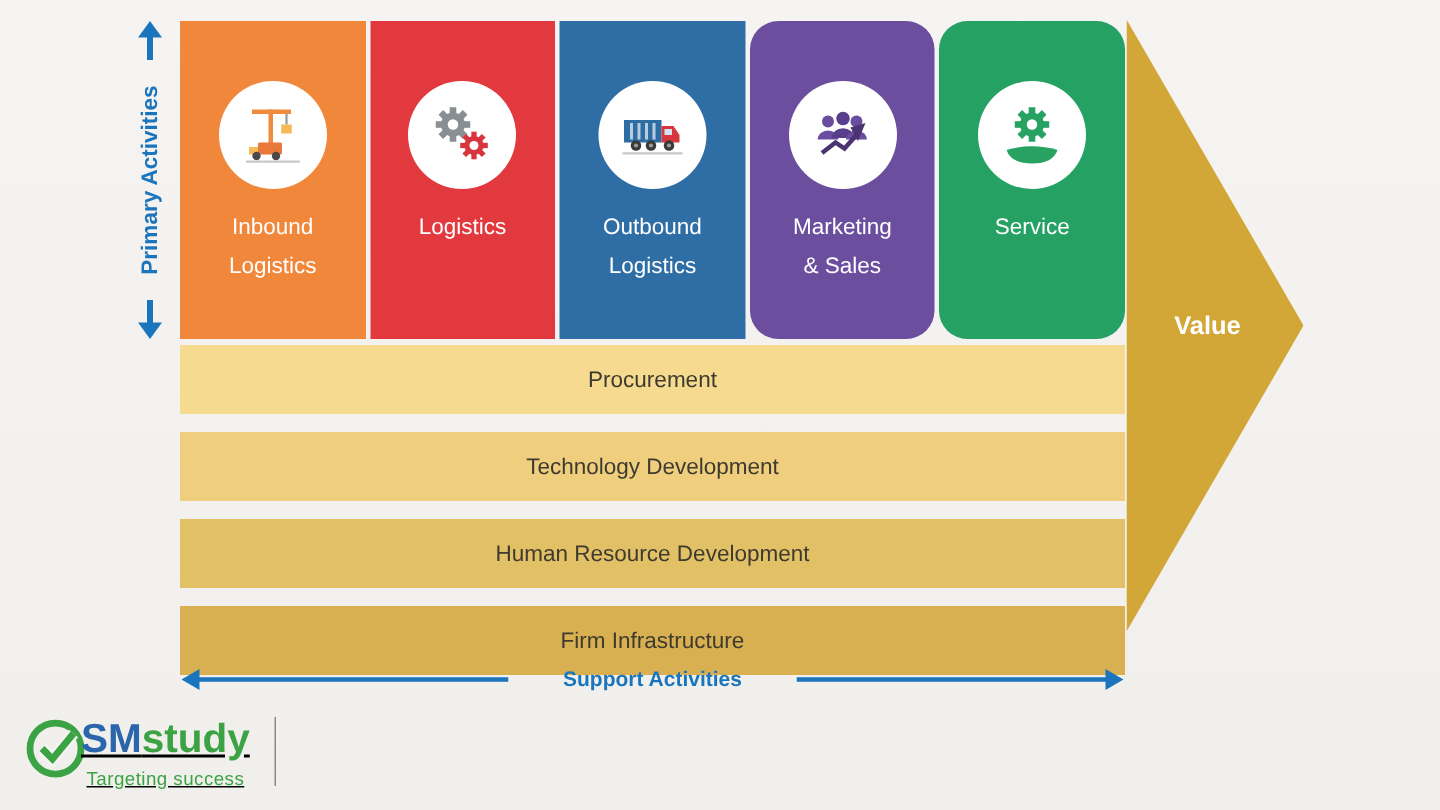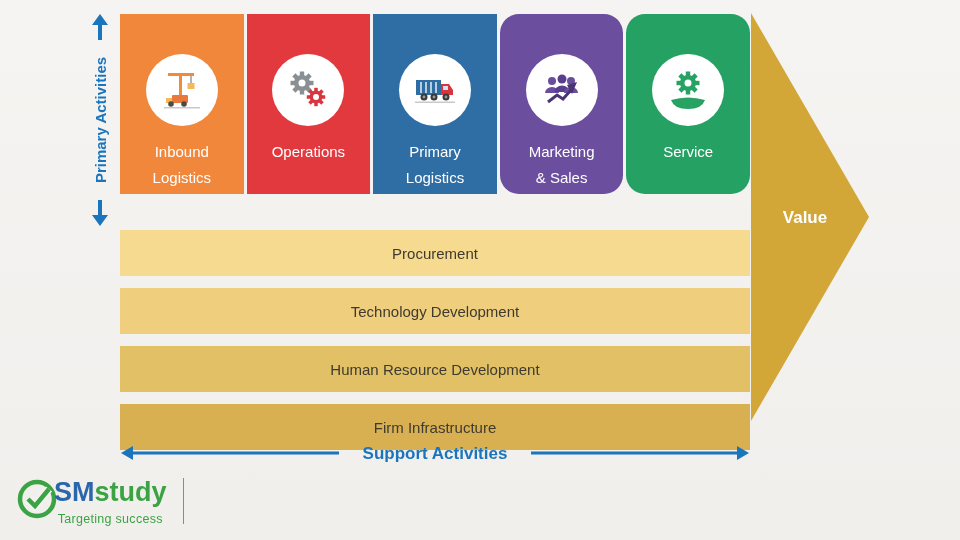--- a/index.html
+++ b/index.html
@@ -2,41 +2,41 @@
 <html><head>
 <meta charset="utf-8">
 <style>
   html,body{margin:0;padding:0;}
   .stage{
     position:relative;width:960px;height:540px;overflow:hidden;
     background:linear-gradient(180deg,#F5F4F2 0%,#F0EFEC 100%);
     font-family:"Liberation Sans", sans-serif;
   }
   
-  .columns{position:absolute;left:120px;top:14px;width:630px;height:180px;display:flex;gap:3px;}
+  .columns{position:absolute;left:120px;top:14px;width:630px;height:212px;display:flex;gap:3px;}
   .col{flex:1;display:flex;flex-direction:column;align-items:center;}
   .col0{background:#F1873B;} .col1{background:#E2393F;} .col2{background:#2F6EA5;}
   .col3{background:#6C4E9F;border-radius:19px;} .col4{background:#25A164;border-radius:19px;}
   .circle{width:72px;height:72px;border-radius:50%;background:#fff;margin-top:40px;
           display:flex;align-items:center;justify-content:center;}
   .col-label{margin-top:13px;color:#fff;font-size:15px;line-height:1.7;text-align:center;width:76px;}
   
   .bands{position:absolute;left:120px;top:230px;width:630px;display:flex;flex-direction:column;gap:12px;}
   .band{height:46px;display:flex;align-items:center;justify-content:center;font-size:15px;color:#3E3A2F;}
   .band0{background:#F5DA8F;} .band1{background:#EFCE7E;} .band2{background:#E2C065;} .band3{background:#D8B052;}
   
   .value-arrow{position:absolute;left:751px;top:13px;}
   
   .primary-axis{position:absolute;left:86px;top:14px;}
   .support-label{position:absolute;left:352px;top:444px;width:166px;text-align:center;
-                 color:#1B75BC;font-size:17px;font-weight:bold;}
+                 color:#1B75BC;font-size:14px;font-weight:bold;}
   .arrow-left{position:absolute;left:121px;top:446px;}
   .arrow-right{position:absolute;left:531px;top:446px;}
   
-  .footer{position:absolute;left:14px;top:476px;display:flex;align-items:center;}
+  .footer{position:absolute;left:14px;top:476px;display:flex;align-items:center;text-decoration:underline;}
   .logo{display:flex;align-items:flex-start;}
   .logo-text{margin-left:-6px;margin-top:2px;}
   .wordmark{font-size:27px;font-weight:bold;line-height:1.1;}
   .sm{color:#2B66AC;} .study{color:#3BA344;}
   .tagline{color:#3BA344;font-size:12.5px;letter-spacing:.3px;text-align:center;margin-top:4px;}
   .divider{width:1px;height:46px;background:#8A8A8A;margin:0 14px 0 16px;}
   .accreditation{font-size:13.5px;color:#323232;line-height:1.85;}
 </style>
 </head>
 <body>
@@ -84,21 +84,21 @@
 
     <div class="col col1">
       <div class="circle">
         <svg width="44" height="44" viewBox="0 0 44 44">
           <use href="#gear" fill="#8A8F93" transform="translate(16,15)"></use>
           <circle cx="16" cy="15" r="3.5" fill="#fff"></circle>
           <use href="#gear" fill="#D8363F" transform="translate(30,29) scale(0.8)"></use>
           <circle cx="30" cy="29" r="3" fill="#fff"></circle>
         </svg>
       </div>
-      <div class="col-label">Operations</div>
+      <div class="col-label">Logistics</div>
     </div>
 
     <div class="col col2">
       <div class="circle">
         <svg width="44" height="44" viewBox="0 0 44 44">
           <rect x="3" y="12" width="25" height="15" fill="#2E6DA4"></rect>
           <rect x="7" y="14" width="2" height="11" fill="#ffffff" opacity="0.65"></rect>
           <rect x="12" y="14" width="2" height="11" fill="#ffffff" opacity="0.65"></rect>
           <rect x="17" y="14" width="2" height="11" fill="#ffffff" opacity="0.65"></rect>
           <rect x="22" y="14" width="2" height="11" fill="#ffffff" opacity="0.65"></rect>
@@ -106,21 +106,21 @@
           <rect x="30" y="18" width="5" height="4" fill="#CFE3F0"></rect>
           <circle cx="11" cy="29" r="3.5" fill="#3A3A3A"></circle>
             <circle cx="11" cy="29" r="1.4" fill="#9A9A9A"></circle>
           <circle cx="21" cy="29" r="3.5" fill="#3A3A3A"></circle>
             <circle cx="21" cy="29" r="1.4" fill="#9A9A9A"></circle>
           <circle cx="33" cy="29" r="3.5" fill="#3A3A3A"></circle>
             <circle cx="33" cy="29" r="1.4" fill="#9A9A9A"></circle>
           <rect x="2" y="33.5" width="40" height="1.5" fill="#C9C9C9"></rect>
         </svg>
       </div>
-      <div class="col-label">Primary Logistics</div>
+      <div class="col-label">Outbound Logistics</div>
     </div>
 
     <div class="col col3">
       <div class="circle">
         <svg width="44" height="44" viewBox="0 0 44 44">
           <circle cx="12" cy="13" r="4" fill="#6A4D9E"></circle>
           <path d="M5,25 a7,6 0 0 1 14,0 z" fill="#6A4D9E"></path>
           <circle cx="22" cy="11" r="4.5" fill="#583E8C"></circle>
           <path d="M14.5,24 a7.5,6.5 0 0 1 15,0 z" fill="#583E8C"></path>
           <circle cx="31" cy="13" r="4" fill="#6A4D9E"></circle>

